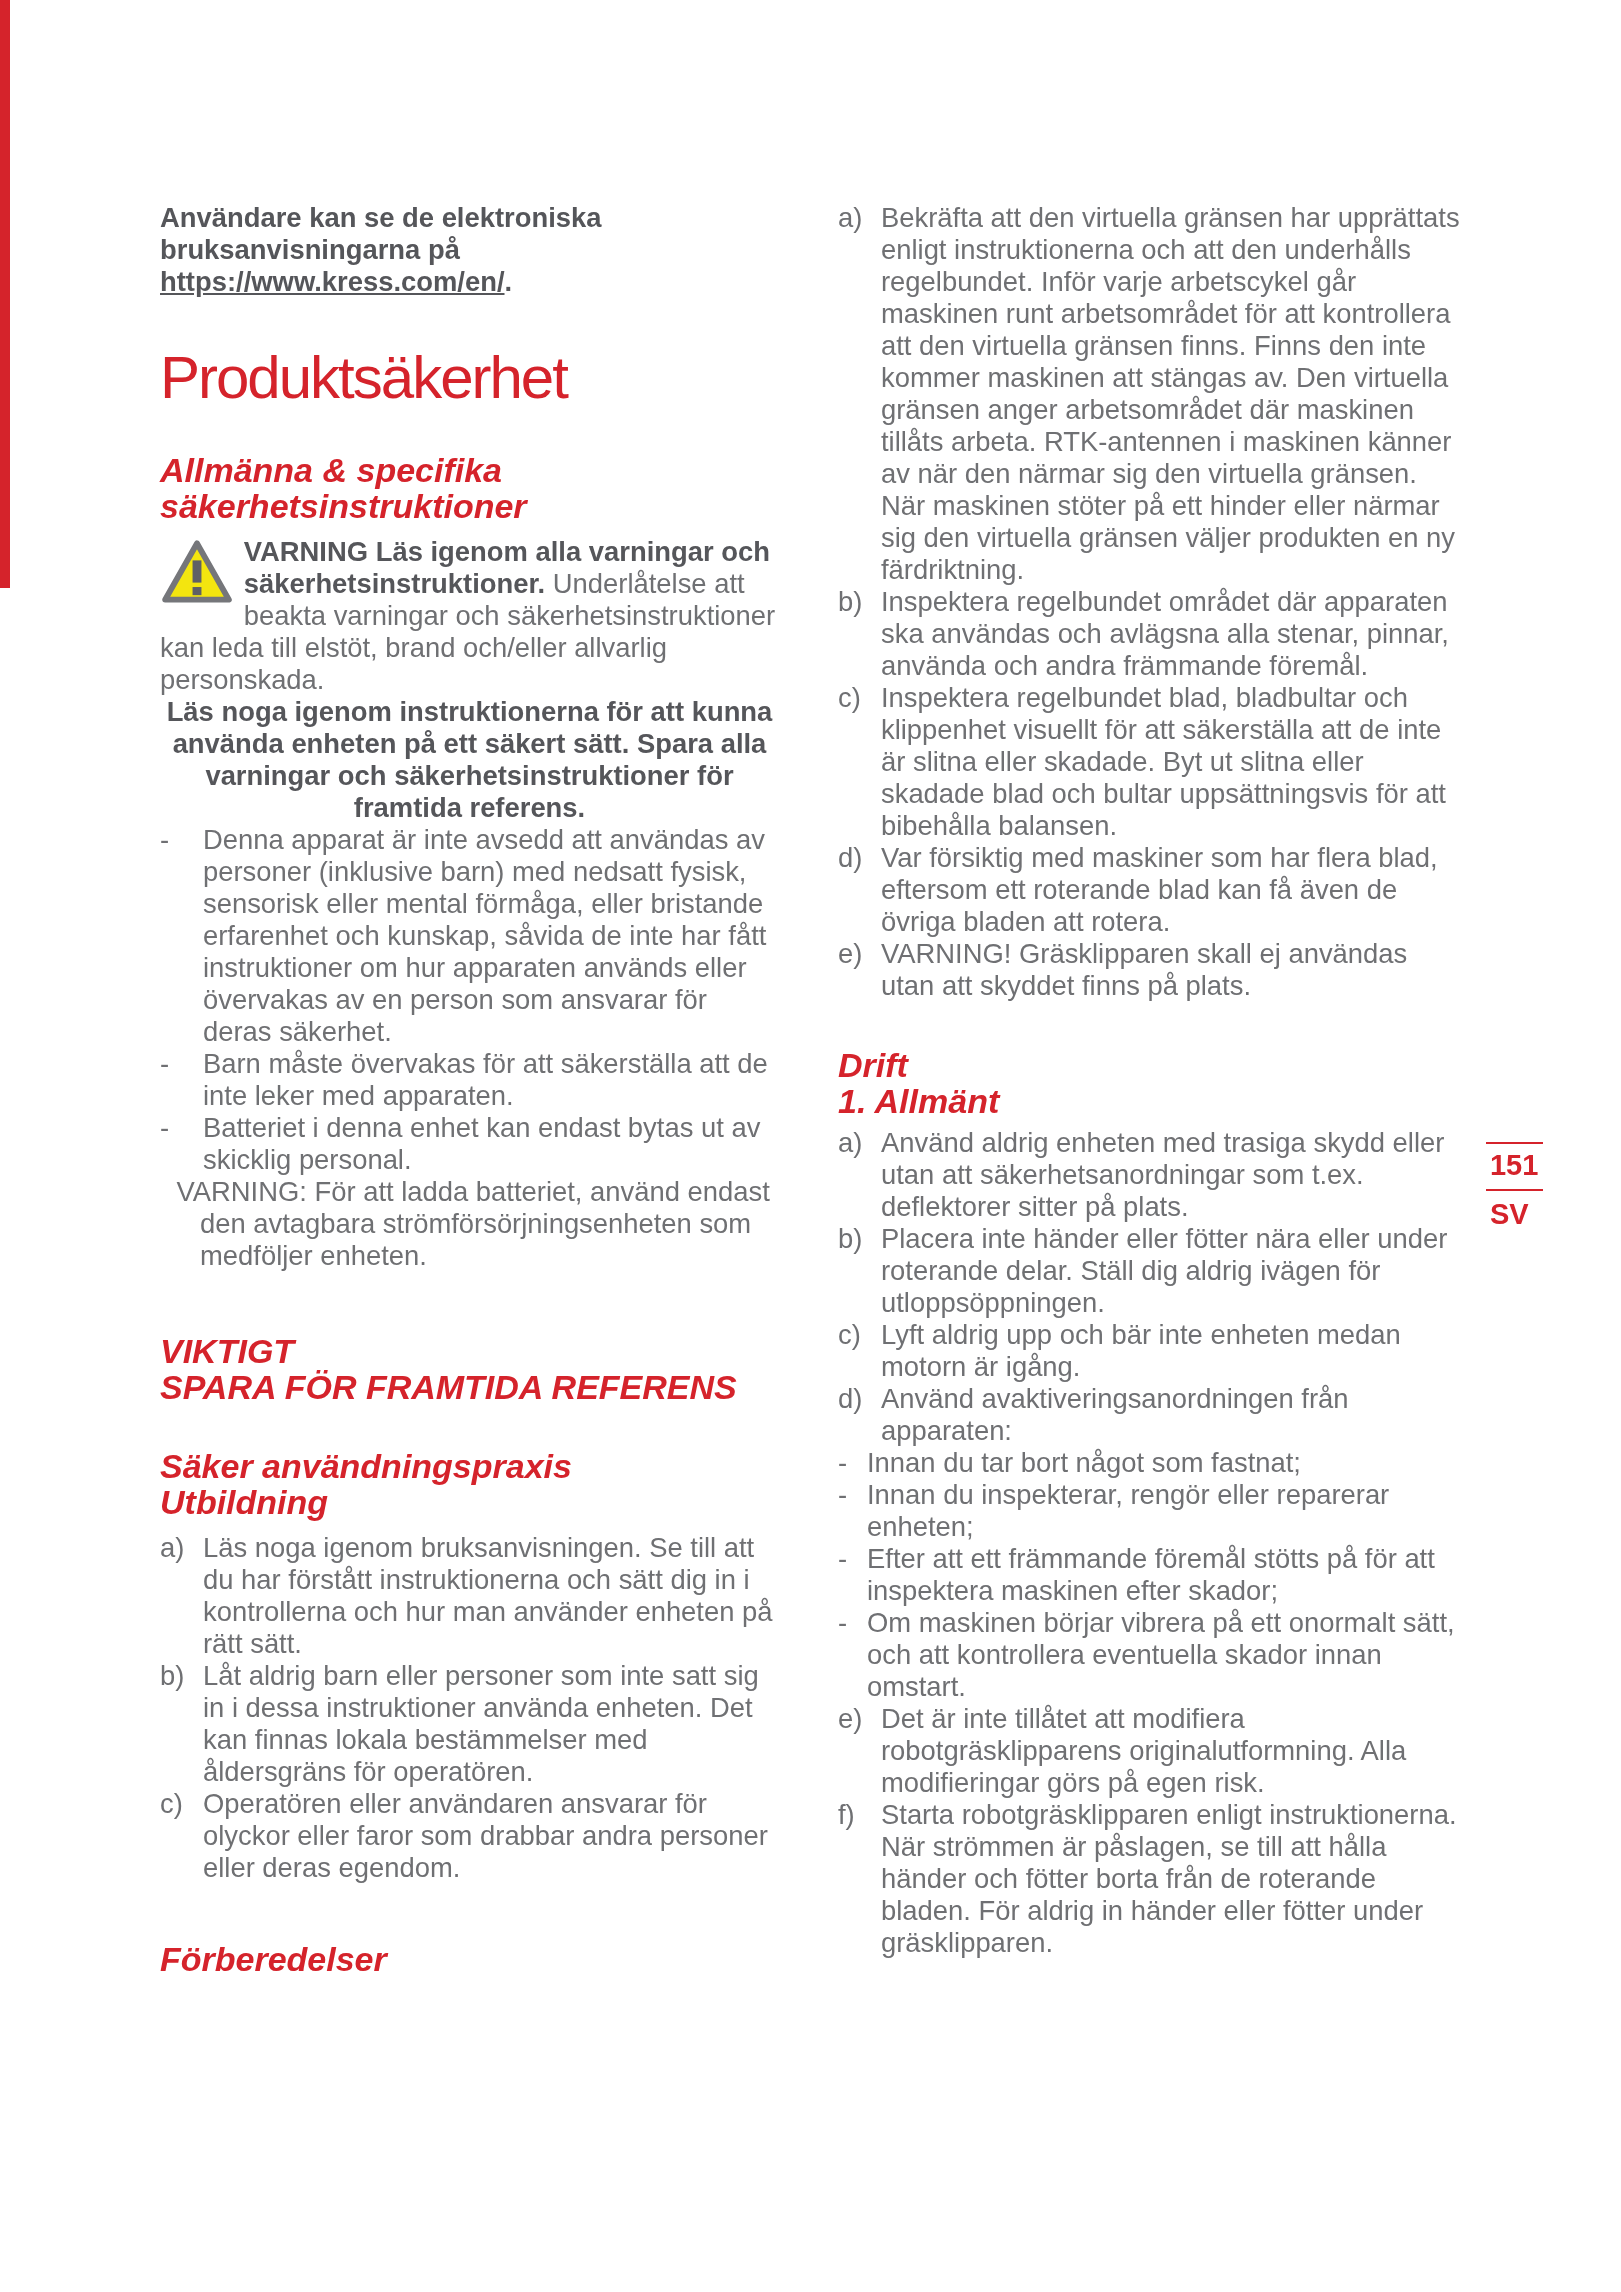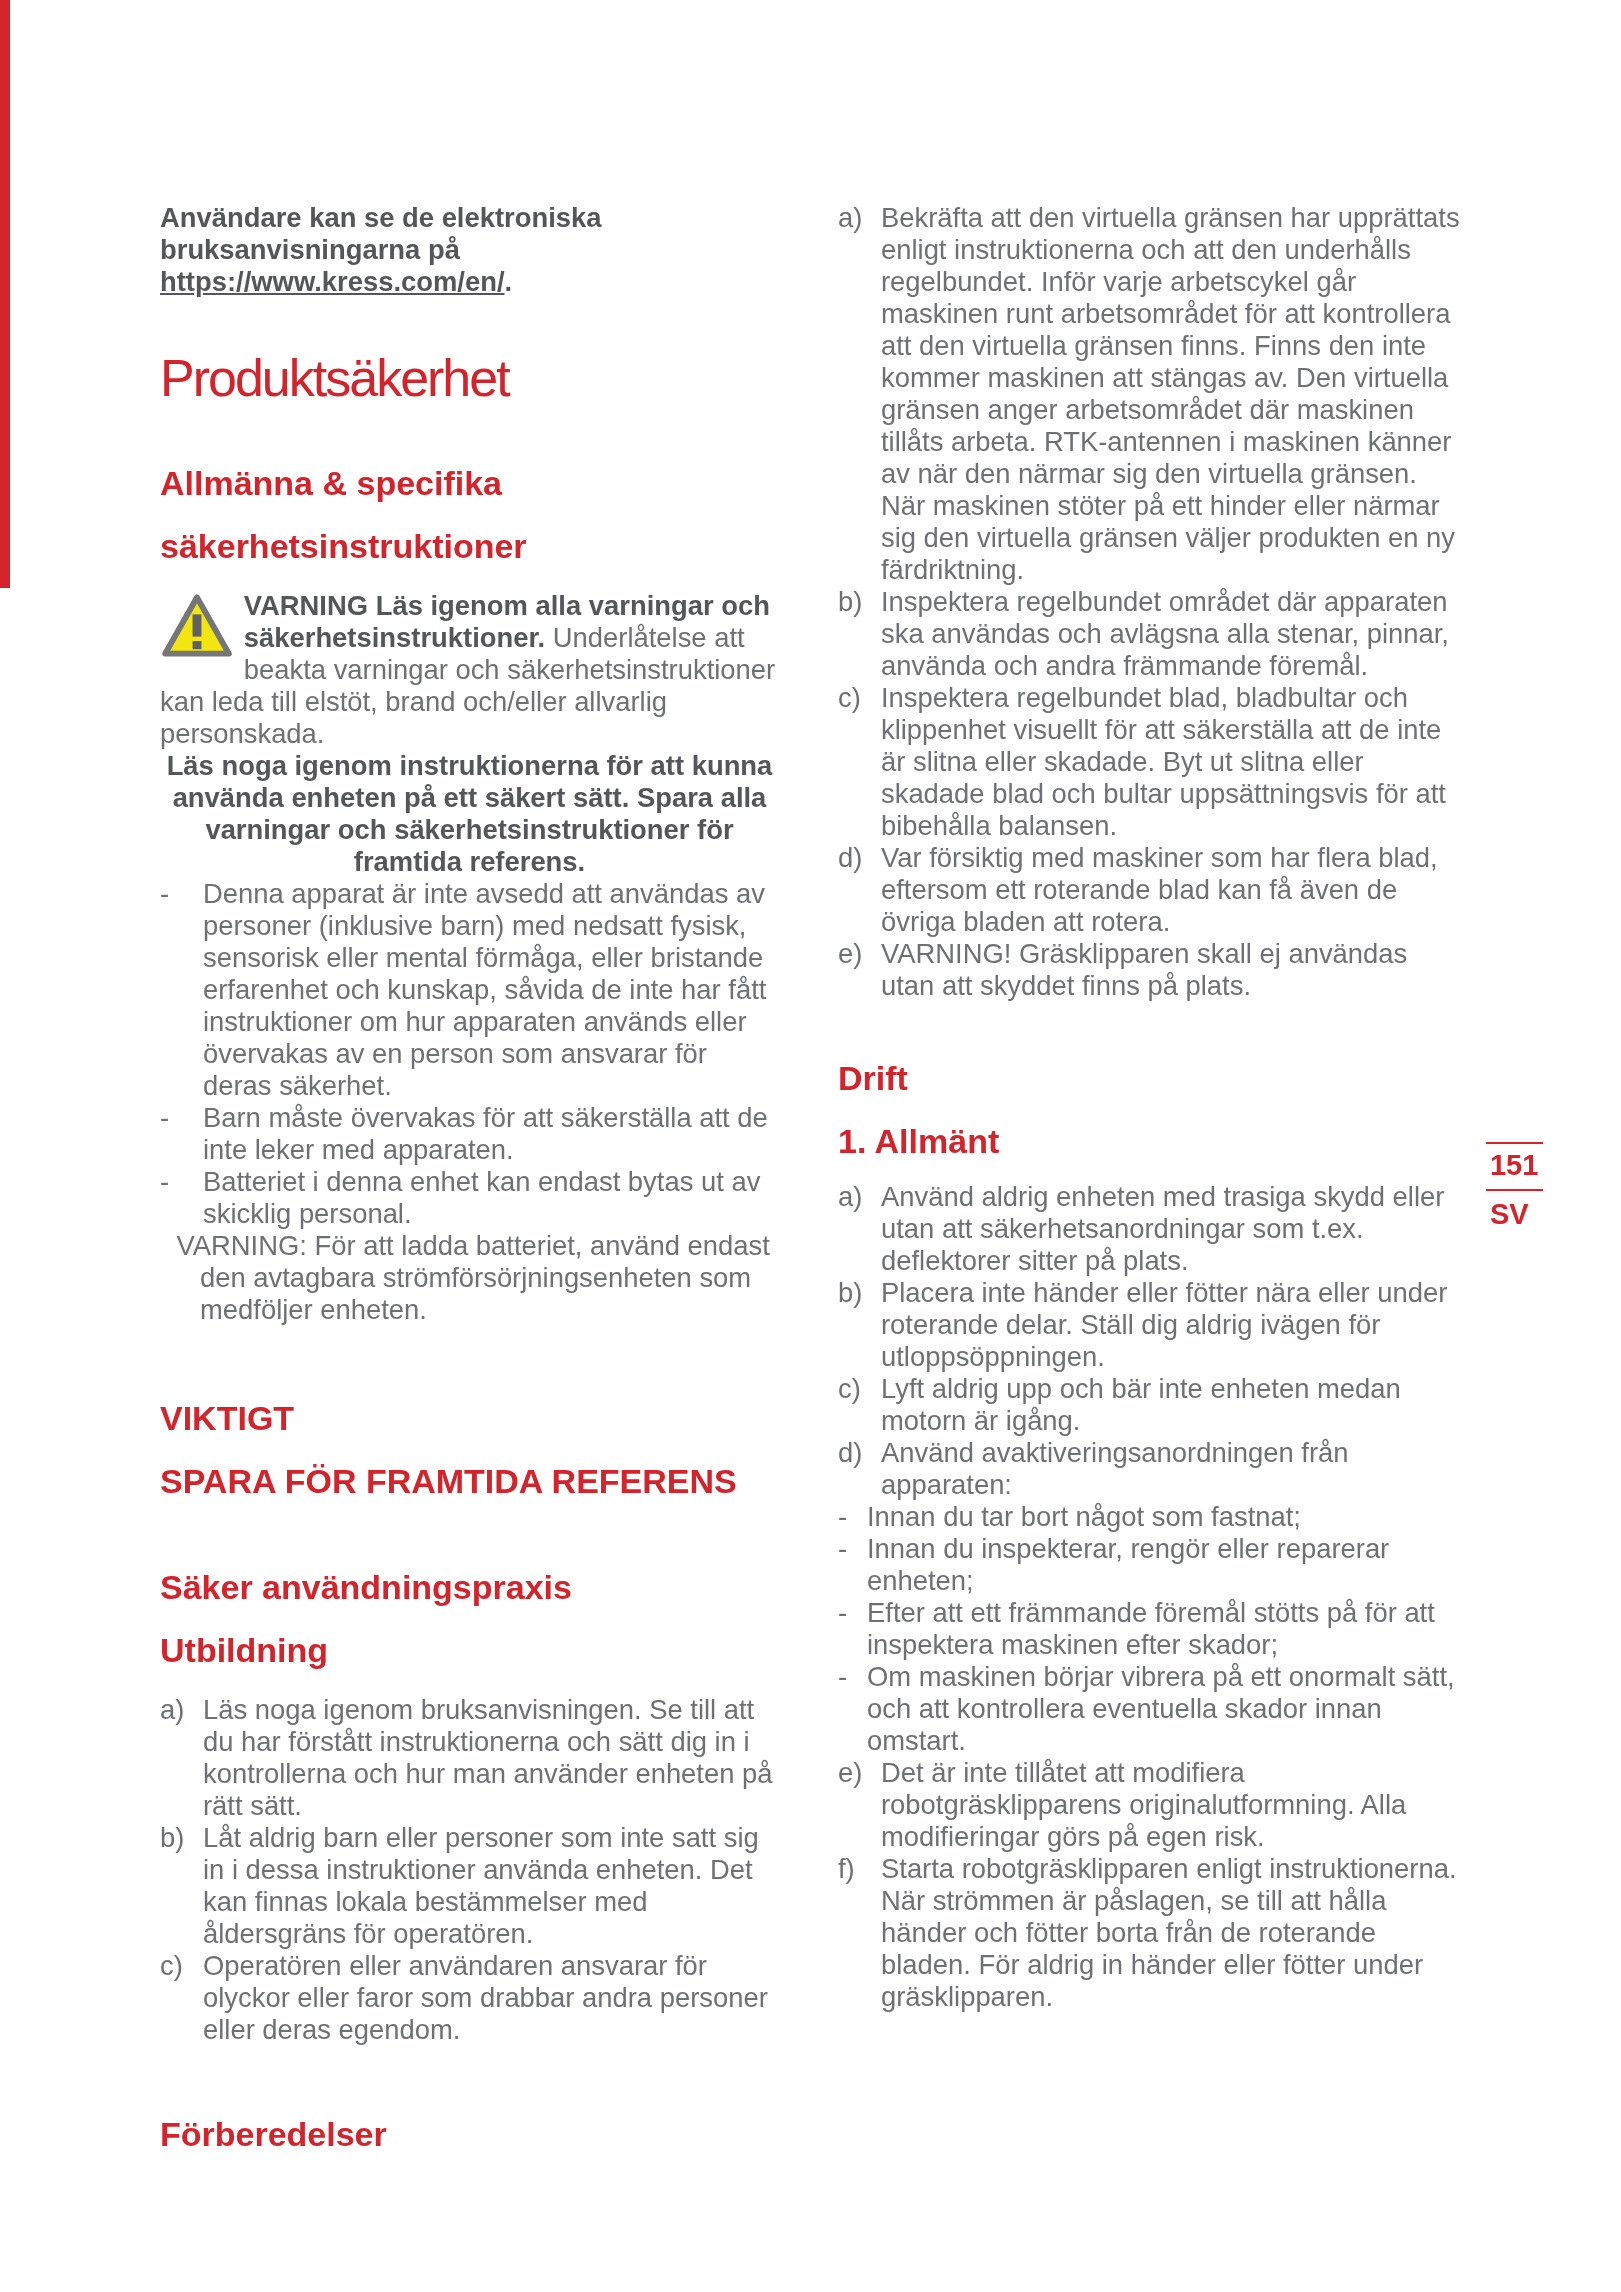--- a/index.html
+++ b/index.html
@@ -6,23 +6,23 @@
   .page{position:relative;width:1621px;height:2293px;background:#ffffff;overflow:hidden;
         font-family:"Liberation Sans", sans-serif;padding-left:28px;}
   .edge-bar{position:absolute;left:0;top:0;width:9.8px;height:588px;background:#D5232B;}
   .col{position:absolute;top:202px;font-size:27.4px;line-height:32px;color:#6F7073;}
   .col-left{left:160px;width:619px;}
   .col-right{left:838px;width:627px;}
   p{margin:0;}
   .b{font-weight:bold;color:#55565A;text-align:center;}
   .intro{font-weight:bold;color:#55565A;}
   .intro a{color:#55565A;text-decoration:underline;overflow-wrap:anywhere;}
-  .doc-title{font-size:52px;line-height:82px;letter-spacing:-2px;color:#D5232B;
+  .doc-title{font-size:60px;line-height:82px;letter-spacing:-2px;color:#D5232B;
              margin-top:39px;margin-bottom:33px;font-weight:400;}
-  .red-head{color:#D5232B;font-weight:bold;font-size:34px;line-height:63px;}
+  .red-head{color:#D5232B;font-weight:bold;font-size:34px;line-height:36px;font-style:italic;}
   .mb12{margin-bottom:11.8px;}
   .warn-icon{float:left;width:74px;height:67px;margin:2px 9.8px 3.9px 0;}
   .item{display:flex;}
   .item .m{flex:0 0 43px;}
   .item .t{flex:1;}
   .item.sub .m{flex:0 0 29px;}
   .note{padding-left:40px;text-indent:-23.5px;}
   .gap-important{margin-top:61px;}
   .gap-practice{margin-top:43px;}
   .gap-prep{margin-top:57px;}

